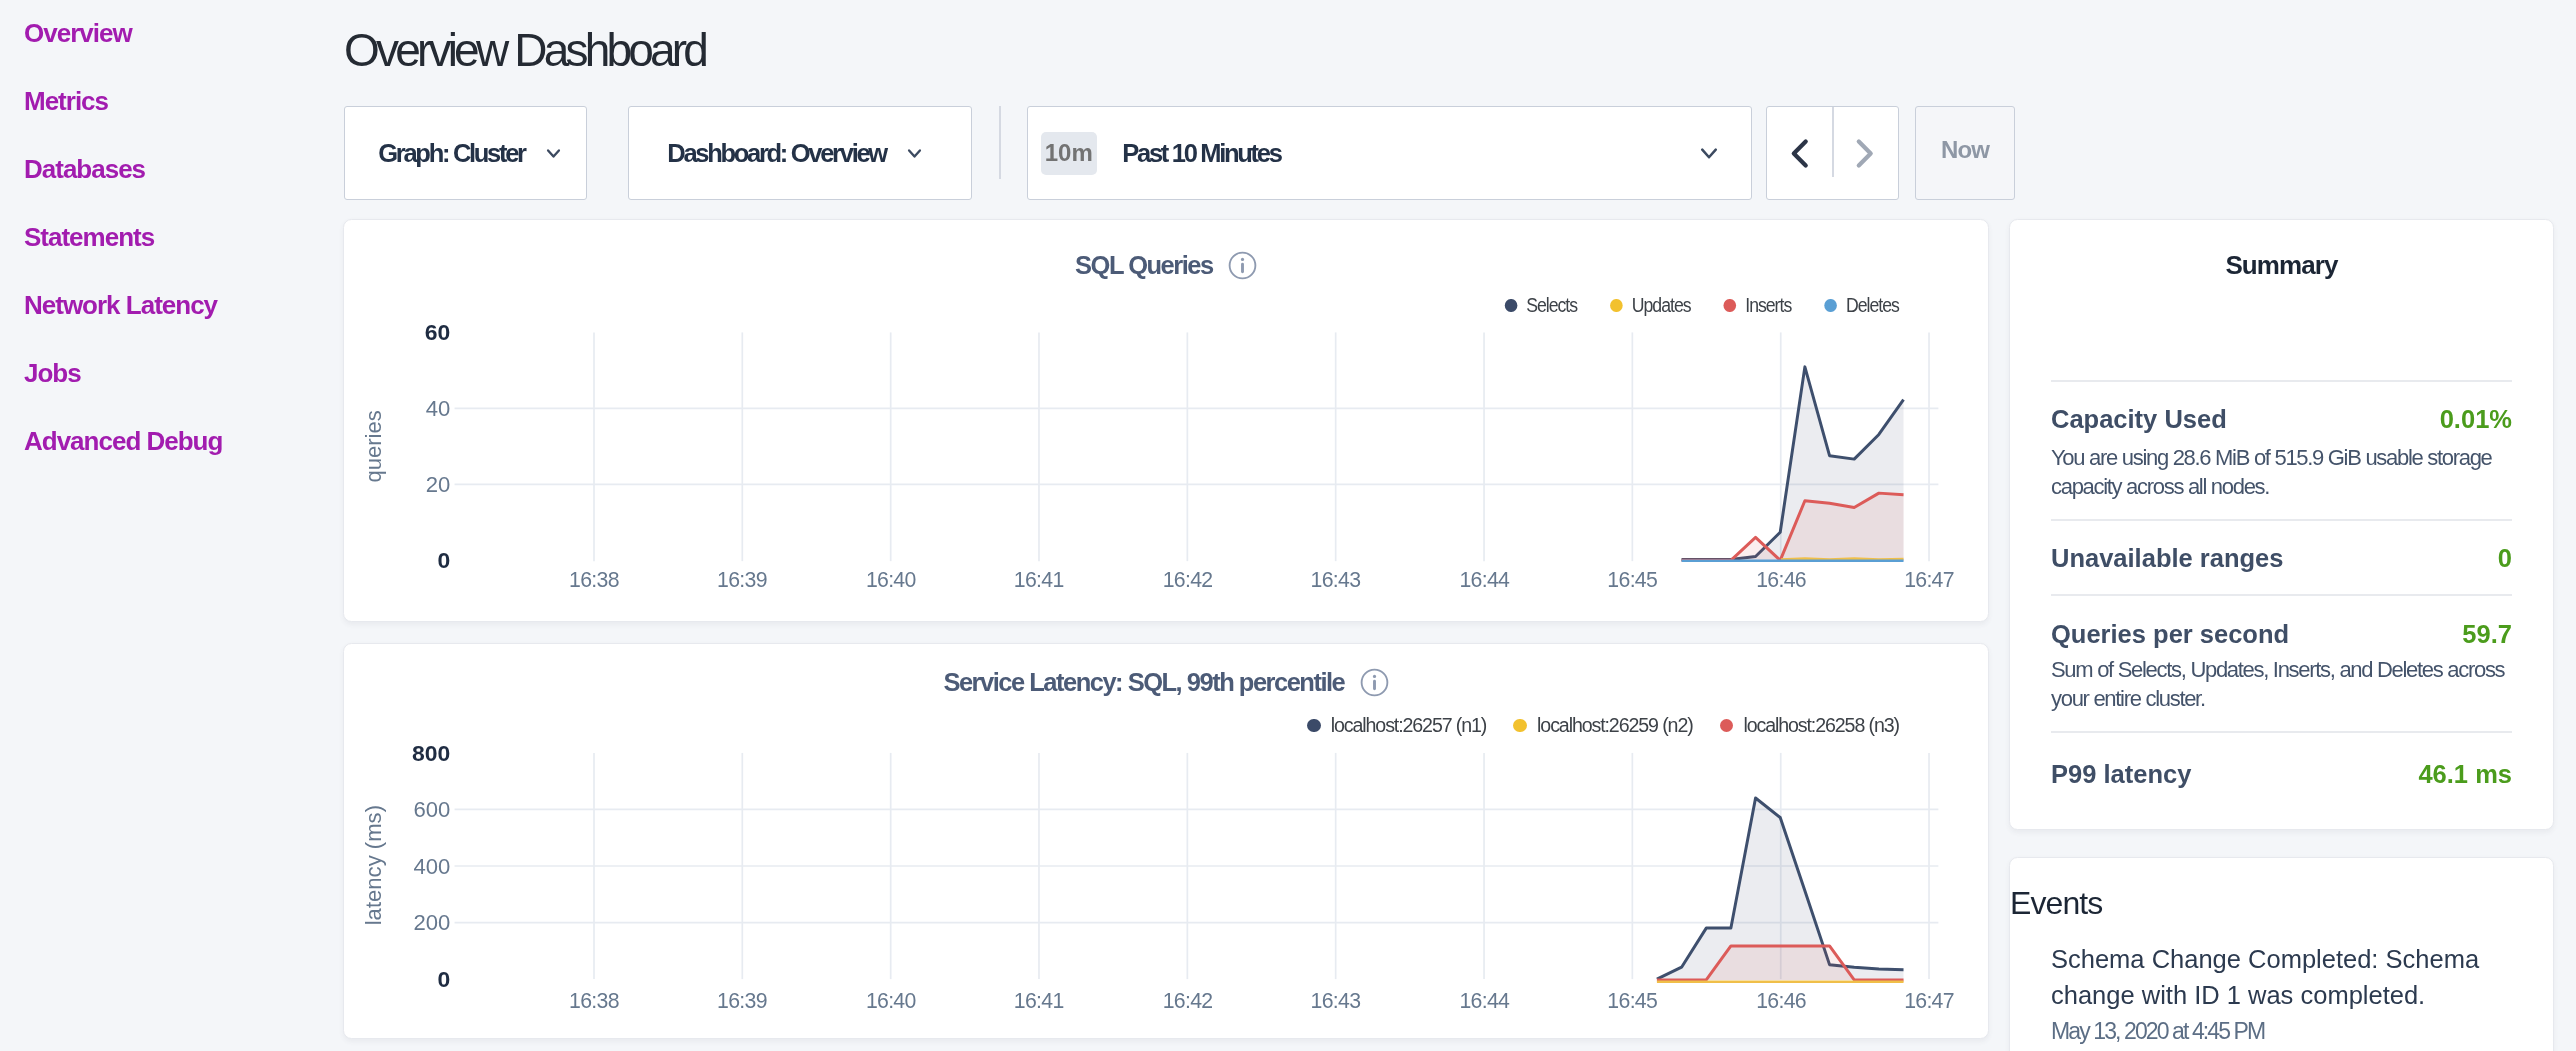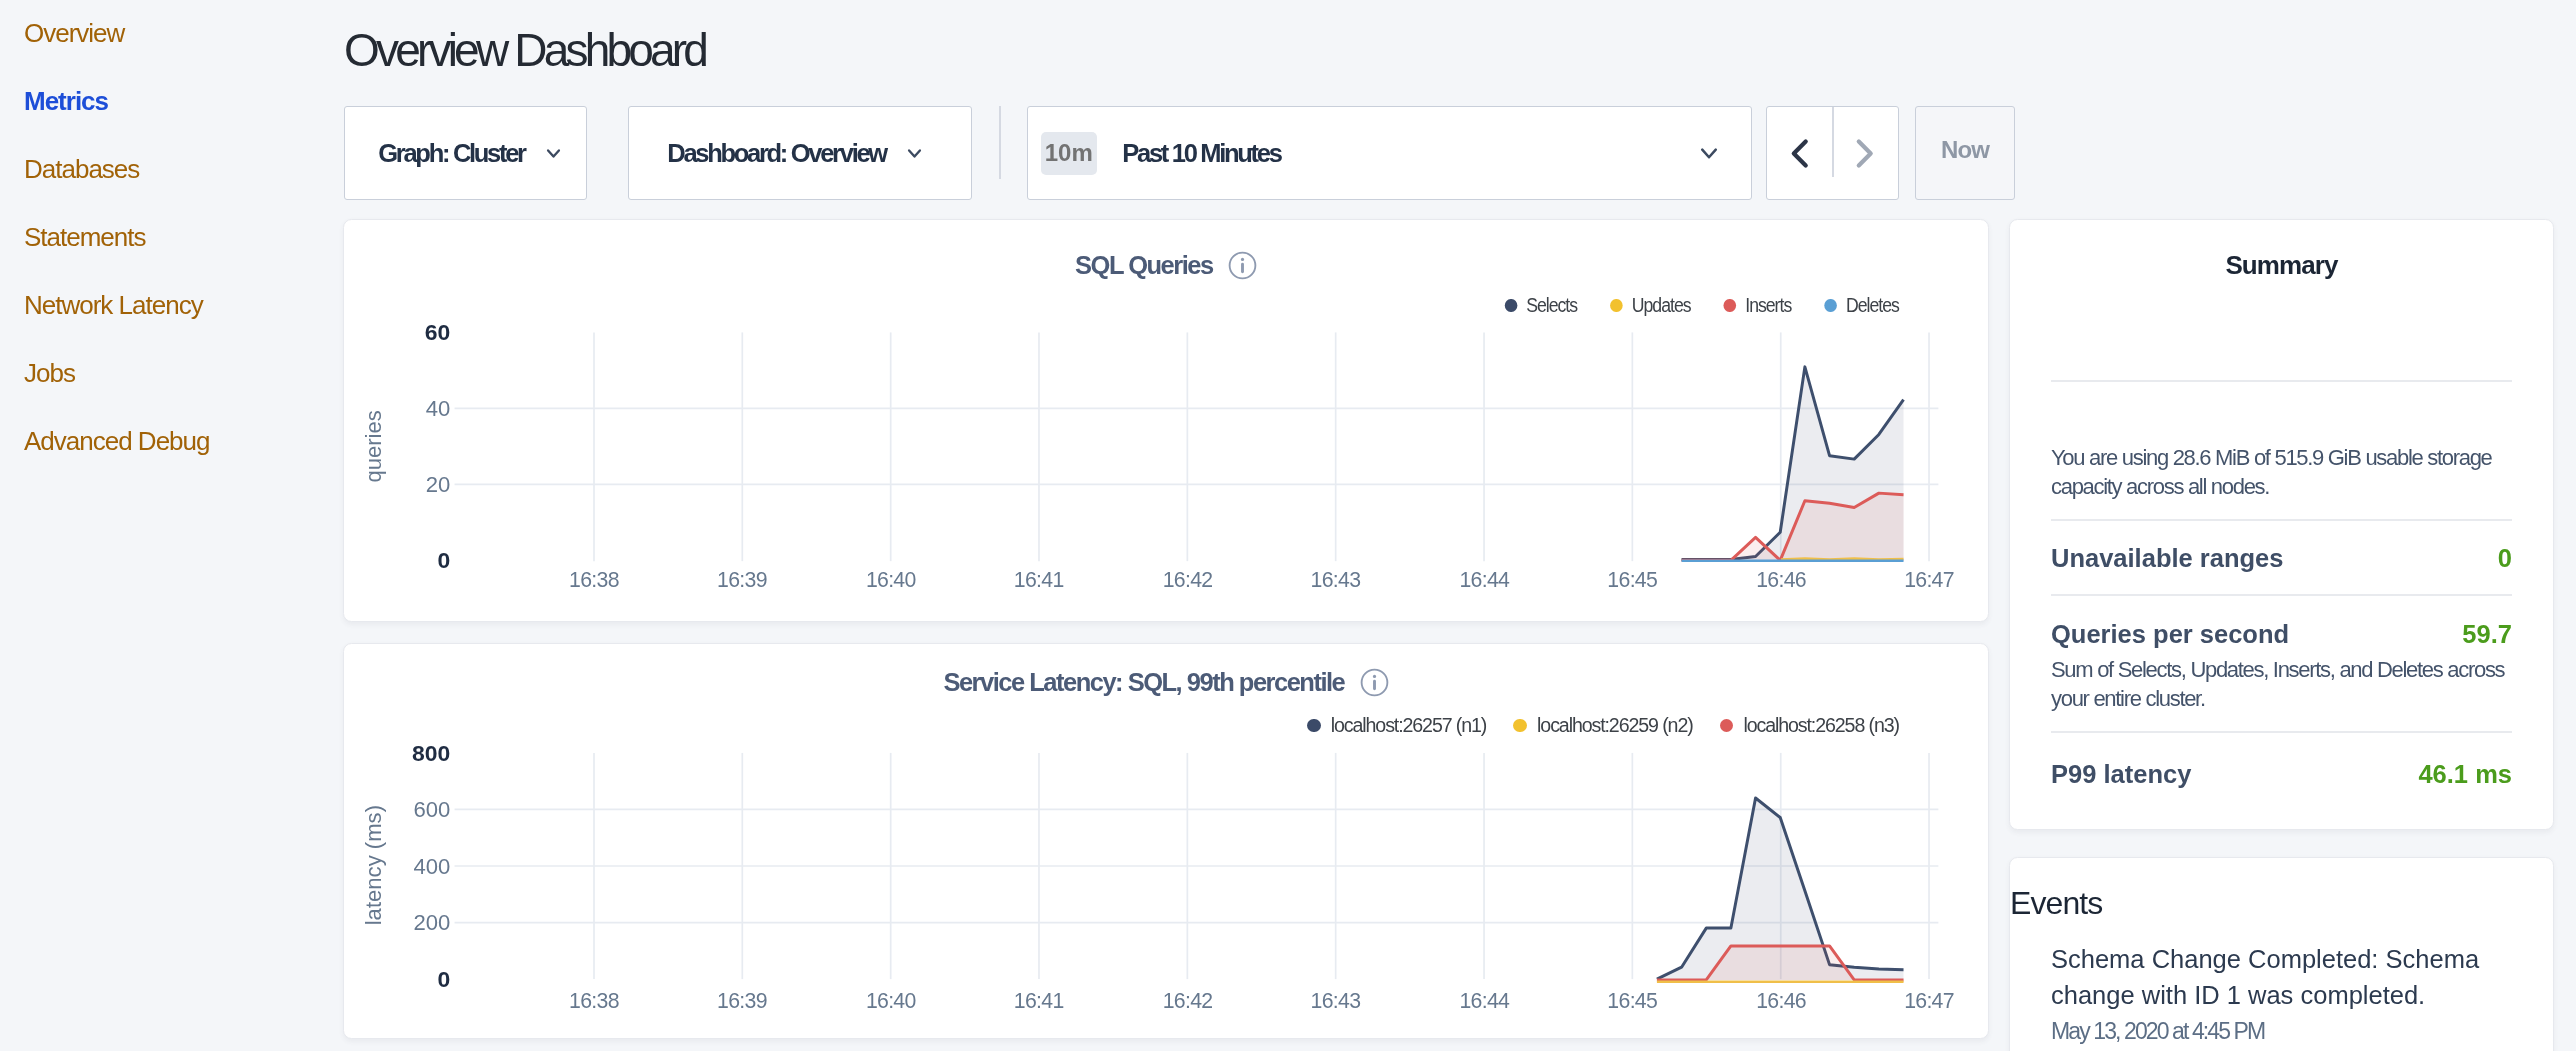--- a/index.html
+++ b/index.html
@@ -1,19 +1,19 @@
 <!DOCTYPE html>
 <html style="font-size:13.6px"><head>
 <meta charset="utf-8">
 <style>
   * { margin:0; padding:0; box-sizing:border-box; }
   html,body { width:2576px; height:1051px; }
   body { background:#f4f6f9; font-family:"Liberation Sans", sans-serif; position:relative; overflow:hidden; }
-  .nav { position:absolute; left:24px; font-size:26px; letter-spacing:-1px; color:#a16207; }
-  .nav.active { color:#1d4ed8; font-weight:bold; }
+  .nav { position:absolute; left:24px; font-size:26px; letter-spacing:-1px; color:#a21caf;font-weight:bold; }
+  .nav.active { color:#a21caf; font-weight:bold; }
   .card { position:absolute; background:#fff; border:1.7px solid #e7e9ee; border-radius:8.5px; box-shadow:0 2.6px 5.1px rgba(60,70,90,.06); }
   .ctl { position:absolute; background:#fff; border:1.7px solid #c9cfda; border-radius:3px; top:106px; height:94px; display:flex; align-items:center; justify-content:center; }
   .ctl-txt { font-size:25.5px; font-weight:bold; letter-spacing:-2.3px; color:#243247; }
   .chev { width:17px; height:17px; margin-left:20.4px; }
   .chart-title { position:absolute; left:0; right:0; display:flex; align-items:center; justify-content:center; font-size:25.5px; font-weight:bold; letter-spacing:-1.5px; color:#4c5b77; }
   .legend { position:absolute; display:flex; align-items:center; font-size:19.6px; letter-spacing:-1.1px; color:#3d4248; }
   .dot { width:13.6px; height:13.6px; border-radius:50%; margin-right:10.2px; }
   .srow-label { font-size:25.5px; font-weight:bold; color:#3f4e66; letter-spacing:0px; }
   .srow-val { font-size:25.5px; font-weight:bold; color:#4b9c1c; letter-spacing:0px; }
   .sdivider { position:absolute; left:41px; right:41px; height:1.7px; background:#e8eaee; }
@@ -175,20 +175,24 @@
     <path d="M1544,394 L1573,380 L1602,334 L1631,334 L1660,181 L1689,204 L1718,290 L1747,377 L1776,380 L1805,382 L1834,383" fill="none" stroke="#3e4f6d" stroke-width="3.5" stroke-linejoin="round"></path>
     <path d="M1544,395 L1602,395 L1631,355 L1747,355 L1776,395 L1834,395 Z" fill="rgba(220,91,89,0.10)"></path>
     <path d="M1544,395 L1602,395 L1631,355 L1747,355 L1776,395 L1834,395" fill="none" stroke="#dc5b59" stroke-width="3.5" stroke-linejoin="round"></path>
     <path d="M1544,397 L1834,397" stroke="#f0bf49" stroke-width="3" fill="none"></path>
   </svg>
 </div>
 
 <div class="card" style="left:2009px; top:219px; width:545px; height:611px;">
   <div style="position:absolute; top:30px; left:0; right:0; text-align:center; font-size:26px; font-weight:bold; letter-spacing:-0.9px; color:#1c2635;">Summary</div>
   <div class="sdivider" style="top:160px;"></div>
+  <div style="position:absolute; top:185px; left:41px; right:41px; display:flex; align-items:center;">
+    <span class="srow-label">Capacity Used</span>
+    <span class="srow-val" style="margin-left:auto;">0.01%</span>
+  </div>
   <div class="sdesc" style="top:223px;">You are using 28.6 MiB of 515.9 GiB usable storage<br>capacity across all nodes.</div>
   <div class="sdivider" style="top:299px;"></div>
   <div style="position:absolute; top:324px; left:41px; right:41px; display:flex; align-items:center;">
     <span class="srow-label">Unavailable ranges</span>
     <span class="srow-val" style="margin-left:auto;">0</span>
   </div>
   <div class="sdivider" style="top:374px;"></div>
   <div style="position:absolute; top:400px; left:41px; right:41px; display:flex; align-items:center;">
     <span class="srow-label">Queries per second</span>
     <span class="srow-val" style="margin-left:auto;">59.7</span>

